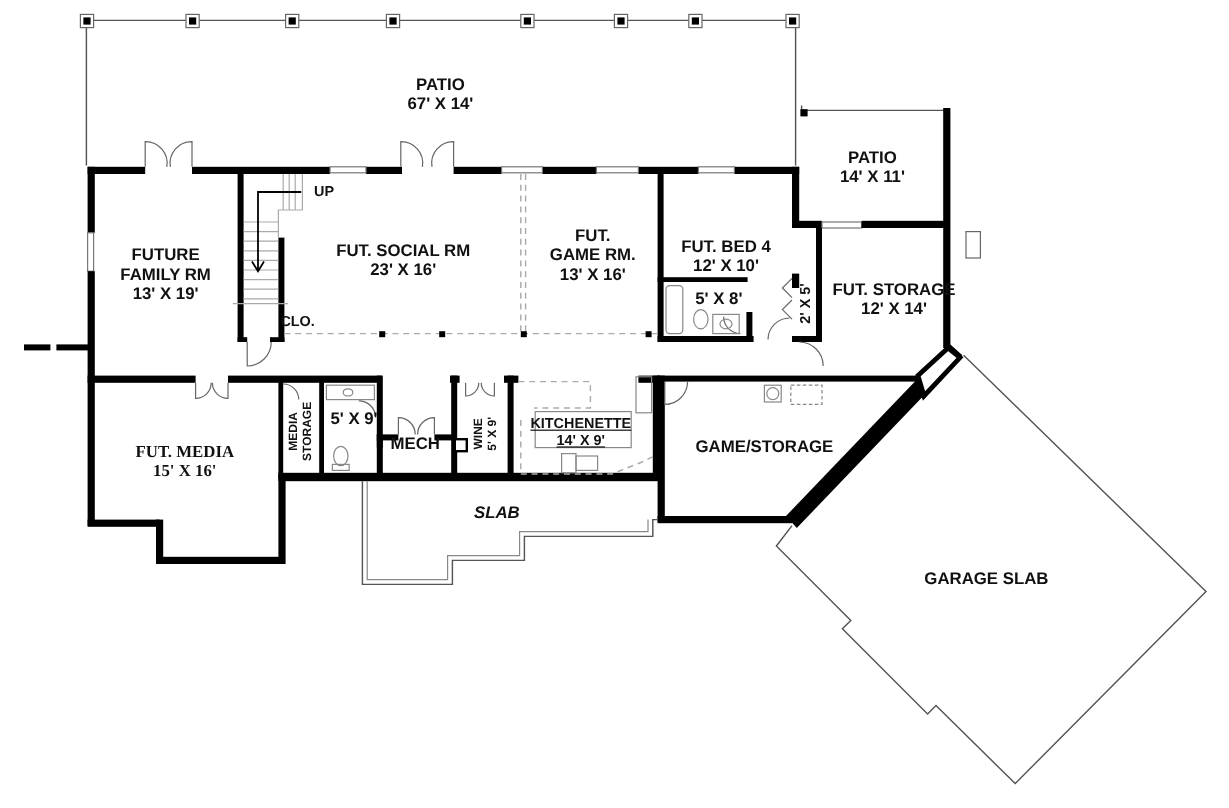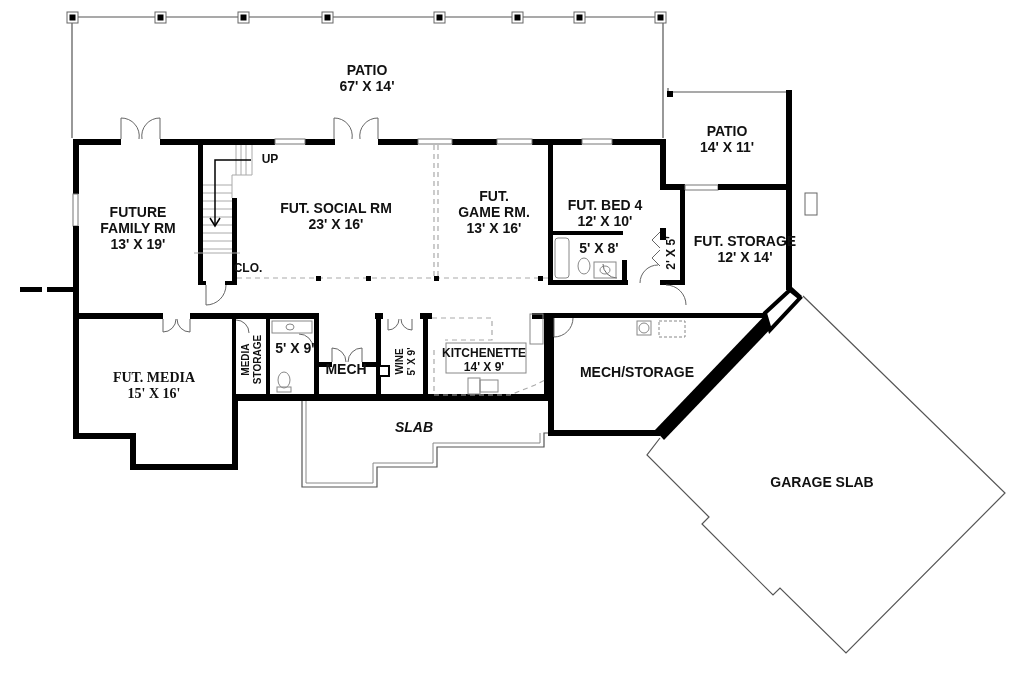--- a/index.html
+++ b/index.html
@@ -273,27 +273,27 @@
 
 <div class="lbl md" style="left:346px; top:361px;">
   <div>MECH</div>
 </div>
 
 <div class="lbl xs vert" style="left:405px; top:350px;">
   <div>WINE</div>
   <div>5' X 9'</div>
 </div>
 
-<div class="lbl sm" style="left:484px; top:347px;">
+<div class="lbl sm" style="left:484px; top:347px;text-decoration:underline;">
   <div>KITCHENETTE</div>
   <div>14' X 9'</div>
 </div>
 
 <div class="lbl md" style="left:637px; top:364px;">
-  <div>MECH/STORAGE</div>
+  <div>GAME/STORAGE</div>
 </div>
 
 <div class="lbl md" style="left:414px; top:419px;font-style:italic;">
   <div>SLAB</div>
 </div>
 
 <div class="lbl md" style="left:822px; top:474px;">
   <div>GARAGE SLAB</div>
 </div>
 

